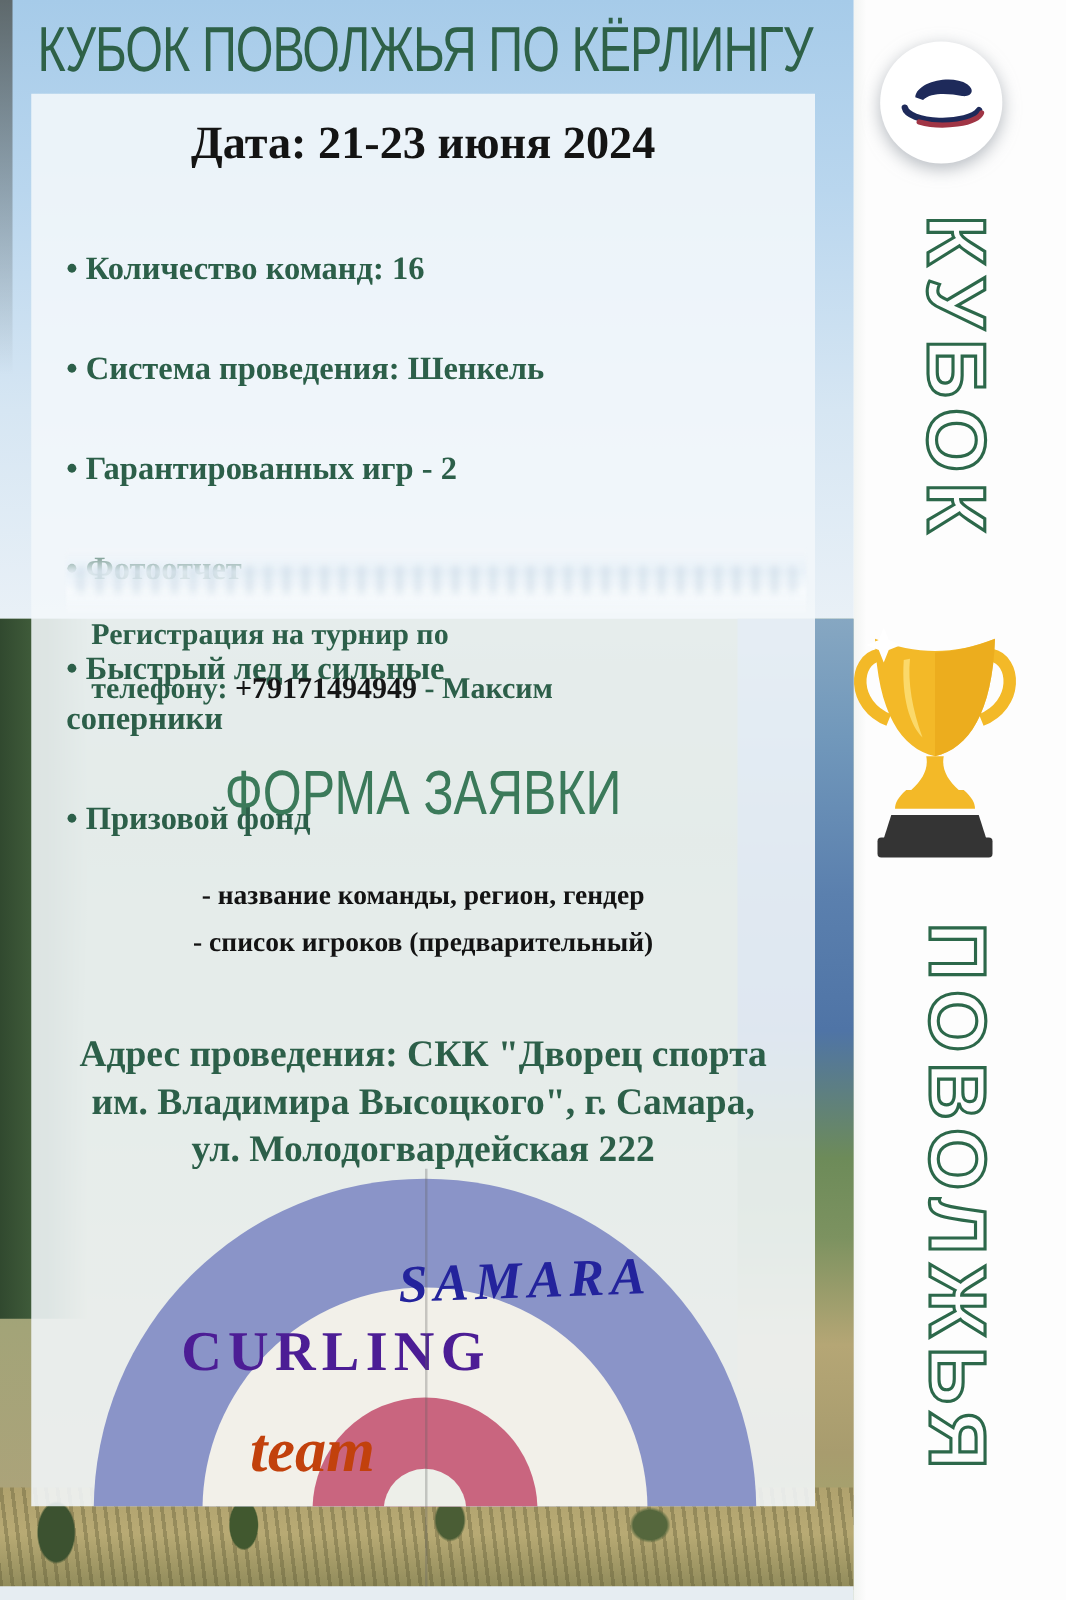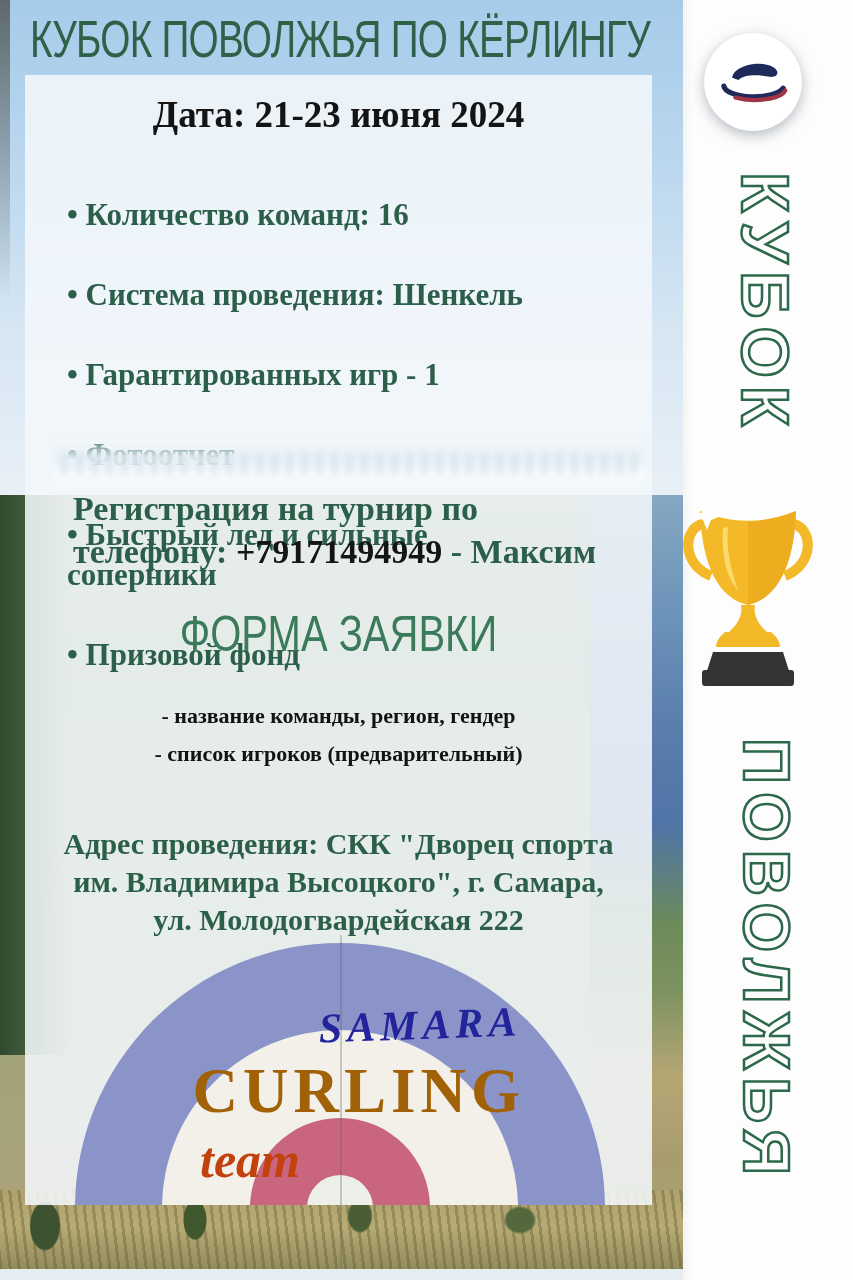--- a/index.html
+++ b/index.html
@@ -37,33 +37,33 @@
       color:#2e6148; white-space:nowrap; transform:scaleX(.76); transform-origin:50% 50%;
       letter-spacing:-1px; }
 
   
   .panel { position:absolute; left:25px; top:75px; width:627px; height:1130px;
       background:rgba(242,247,251,.88); overflow:hidden; }
 
   .date-heading { position:absolute; left:0; top:18px; width:100%; text-align:center;
       font-size:37px; font-weight:700; color:#141414; }
 
-  .features { position:absolute; left:42px; top:80px; width:560px;
-      font-size:31px; font-weight:700; color:#2c5f49; line-height:40px; white-space:pre-line; }
+  .features { position:absolute; left:28px; top:80px; width:560px;
+      font-size:26px; font-weight:700; color:#2c5f49; line-height:40px; white-space:pre-line; }
   .feature { display:block; }
 
   .erased-band { position:absolute; left:28px; top:364px; width:592px; height:52px;
       background:linear-gradient(180deg,rgba(255,255,255,.15) 0%,rgba(233,241,248,.95) 35%,rgba(248,251,253,.8) 65%,rgba(255,255,255,.1) 100%);
       filter:blur(1px); }
   .erased-band .ghost { position:absolute; left:8px; top:14px; width:576px; height:22px; border-radius:4px;
       background:repeating-linear-gradient(90deg,rgba(168,192,210,.30) 0 7px,rgba(255,255,255,0) 7px 15px);
       filter:blur(3px); }
 
   .registration { position:absolute; left:48px; top:412px; width:560px;
-      font-size:34px; font-weight:700; color:#2c5f49; line-height:43px; }
+      font-size:24px; font-weight:700; color:#2c5f49; line-height:43px; }
   .registration .phone { color:#151515;text-align:center; }
 
   .form-title { position:absolute; left:0; top:526px; width:100%; height:66px;
       display:flex; align-items:center; justify-content:center;
       font-family:"Liberation Sans", sans-serif; font-size:50px; font-weight:400;
       color:#3b7a5a; white-space:nowrap; transform:scaleX(.80); transform-origin:50% 50%; }
 
   .form-lines { position:absolute; left:0; top:622px; width:100%; text-align:center;
       font-size:22px; font-weight:700; color:#131313; line-height:38px; }
 
@@ -73,22 +73,22 @@
   
   .ring { position:absolute; border-radius:50%; }
   .ring-blue  { left:50px;  top:868px;  width:530px; height:530px; background:#8a94c8; }
   .ring-white { left:137px; top:955px;  width:356px; height:356px; background:#f2f0e9; }
   .ring-red   { left:225px; top:1043px; width:180px; height:180px; background:#c9657f; }
   .ring-hole  { left:282px; top:1100px; width:66px;  height:66px;  background:#edefe9; }
 
   .brand-samara { position:absolute; left:245px; top:926px; width:300px; text-align:center;
       font-style:italic; font-weight:700; font-size:42px; letter-spacing:5px; color:#23239c;
       transform:rotate(-2deg); }
-  .brand-curling { position:absolute; left:120px; top:980px; width:380px; text-align:right;
-      font-weight:700; font-size:63px; letter-spacing:5px; color:#a16207; }
+  .brand-curling { position:absolute; left:120px; top:980px; width:380px; text-align:left;
+      font-weight:700; font-size:45px; letter-spacing:5px; color:#4c1d95; }
   .brand-team { position:absolute; left:130px; top:1056px; width:190px; text-align:center;
       font-style:italic; font-weight:700; font-size:50px; color:#c2410c; }
 
   
   .sidebar { position:absolute; left:683px; top:0; width:170px; height:1280px;
       background:linear-gradient(90deg,#f2f4f2 0%,#fdfdfd 6%,#fdfdfd 100%); }
   .logo { position:absolute; left:18px; top:30px; width:104px; height:104px;
       filter:drop-shadow(0 4px 7px rgba(120,130,140,.55)); }
   .vertical-word { position:absolute; left:50px; width:70px;
       writing-mode:vertical-rl; text-orientation:sideways;
@@ -114,21 +114,21 @@
 
 <div class="banner-title">КУБОК ПОВОЛЖЬЯ ПО КЁРЛИНГУ</div>
 
 <div class="panel">
 
   <div class="date-heading">Дата: 21-23 июня 2024</div>
 
   <div class="features">
     <span class="feature">• Количество команд: 16</span>
     <span class="feature">• Система проведения: Шенкель</span>
-    <span class="feature">• Гарантированных игр - 1</span>
+    <span class="feature">• Гарантированных игр - 2</span>
     <span class="feature">• Фотоотчет</span>
     <span class="feature">• Быстрый лед и сильные
 соперники</span>
     <span class="feature">• Призовой фонд</span>
   </div>
 
   <div class="erased-band">
     <div class="ghost"></div>
   </div>
 

